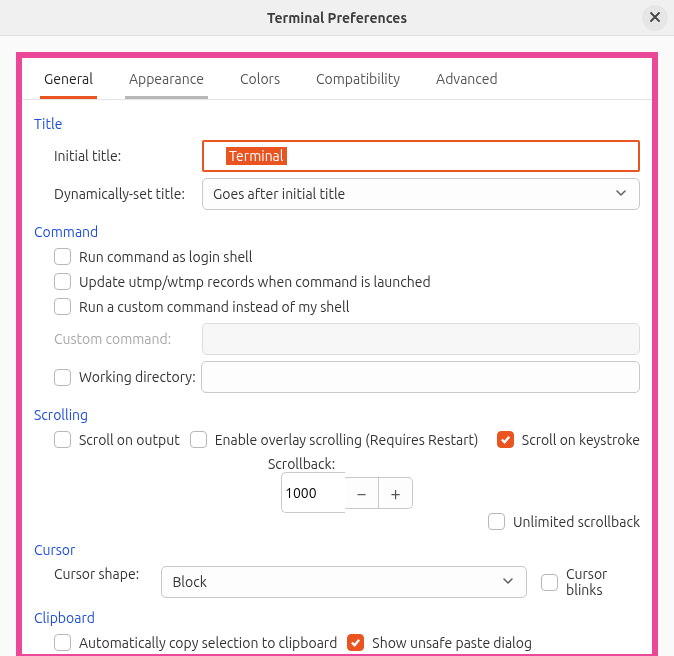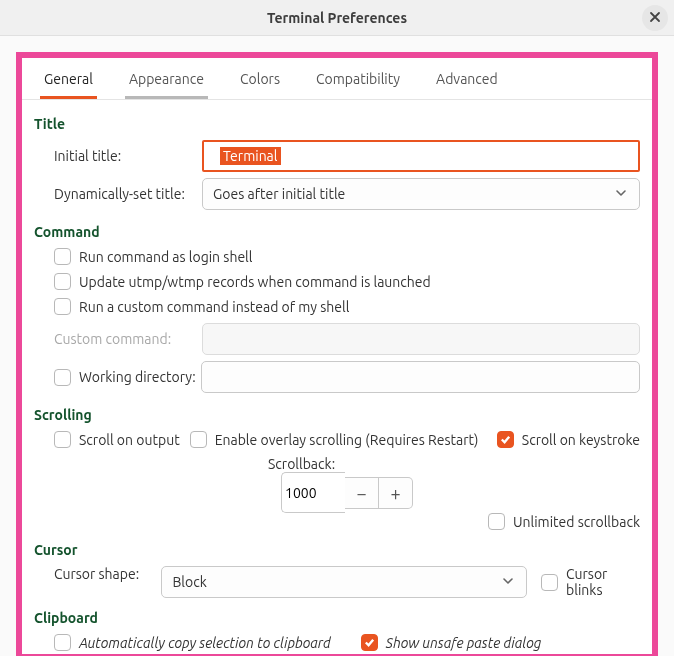--- a/index.html
+++ b/index.html
@@ -64,22 +64,22 @@
   }
   .tab.hover {
     border-bottom-color: #b8b8b8;
   }
   .content {
     padding: 10px 12px 12px 12px;
     font-size: 14px;
     color: #333;
   }
   .section-title {
-    font-weight: 700;
-    color: #14532d;
+    font-weight: 400;
+    color: #1d4ed8;
     margin: 6px 0 8px 0;
   }
   .row {
     display: flex;
     align-items: center;
     margin: 6px 0;
   }
   .label {
     width: 168px;
     padding-left: 20px;
@@ -197,24 +197,23 @@
     display:flex;
     align-items:flex-start;
     gap:14px;
     padding-left:20px;
     margin:6px 0;
   }
   .cursor-row .combo { width: 390px; }
   .clip-row {
     display:flex;
     align-items:center;
-    gap:30px;
+    gap:10px;
     padding-left:20px;
     margin:8px 0;
-    font-style:italic;
   }
   .clip-row .chkgrp { display:flex; align-items:center; gap:8px; }
 </style>
 </head>
 <body>
 
 <div class="titlebar">
   <span>Terminal Preferences</span>
   <div class="closebtn">
     <span>
@@ -234,21 +233,21 @@
     <div class="tab">Advanced</div>
   </div>
 
   <div class="content">
 
     <div class="section-title">Title</div>
 
     <div class="row">
       <div class="label">Initial title:</div>
       <div class="field">
-        <div class="txt focused" style="height:32px;border:2px solid #e95420;border-radius:2px;display:flex;align-items:center;padding:0 16px;background:#fff;">
+        <div class="txt focused" style="height:32px;border:2px solid #e95420;border-radius:2px;display:flex;align-items:center;padding:0 22px;background:#fff;">
           <span class="sel-inner">Terminal</span>
         </div>
       </div>
     </div>
 
     <div class="row">
       <div class="label">Dynamically-set title:</div>
       <div class="field">
         <div class="combo">
           <span>Goes after initial title</span>

